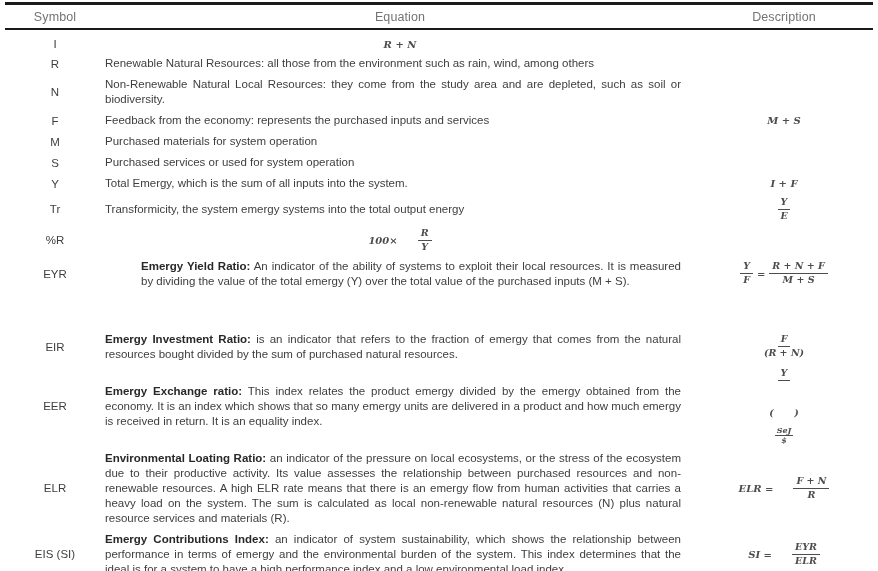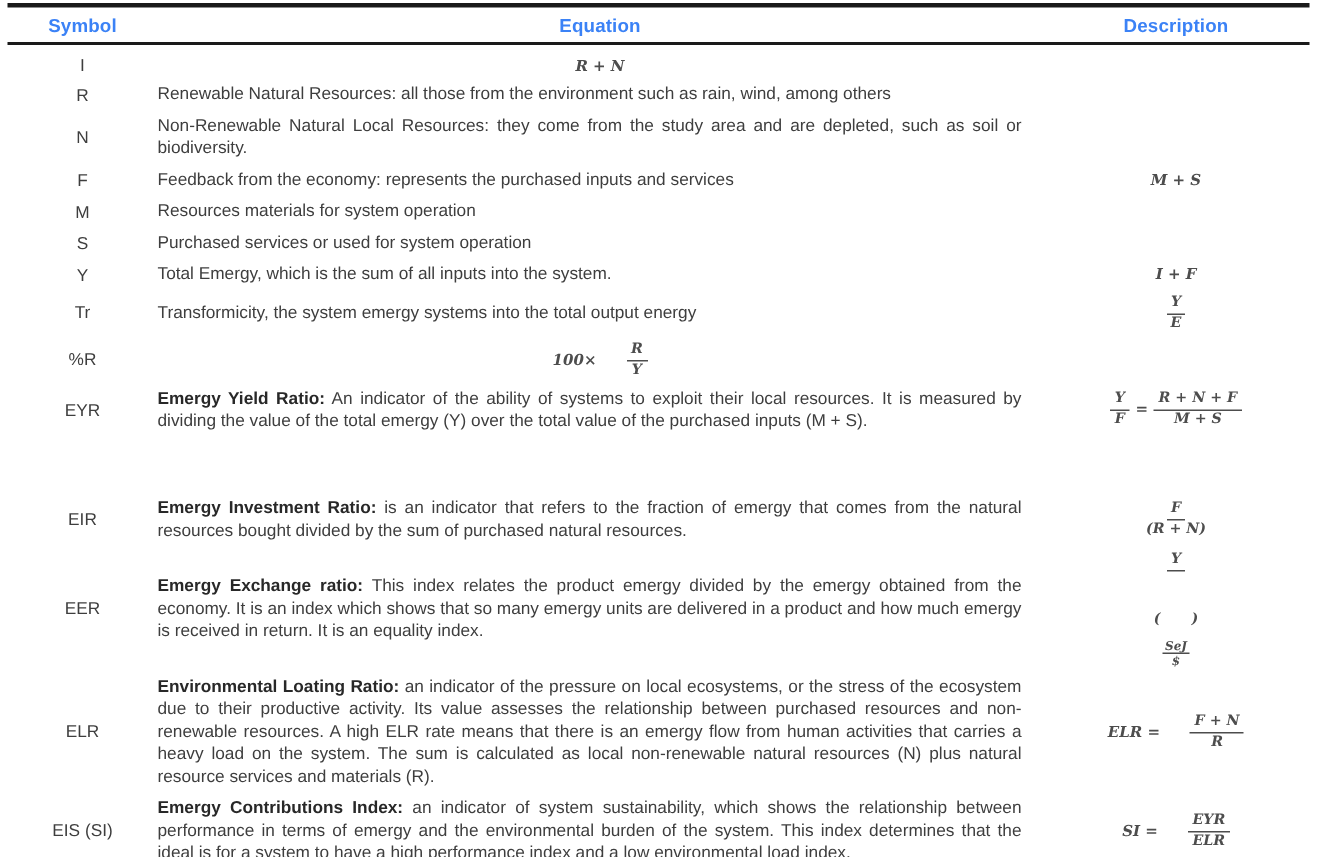--- a/index.html
+++ b/index.html
@@ -12,42 +12,42 @@
     position:absolute;left:5px;top:2px;width:868px;
     border-top:3px solid #1a1a1a;
     border-bottom:2px solid #1a1a1a;
   }
   .thead{
     display:grid;grid-template-columns:100px 1fr 178px;
     border-bottom:2px solid #1a1a1a;
     padding:5px 0 4px 0;
   }
   .th{
-    font-size:12.5px;font-weight:700;color:#3b82f6;text-align:center;
+    font-size:12.5px;font-weight:400;color:#737373;text-align:center;
     letter-spacing:0.1px;
   }
   .row{
     display:grid;grid-template-columns:100px 1fr 178px;
     align-items:center;
     padding:3px 0;
   }
   .cell-symbol{
     text-align:center;font-size:11.5px;color:#3e3e3e;
   }
   .cell-desc{
     font-size:11.5px;line-height:15px;color:#3e3e3e;
     text-align:justify;padding-right:14px;
   }
   .cell-desc .bold{font-weight:700;color:#282828;}
   .cell-eq{
     display:flex;justify-content:center;align-items:center;
   }
   
   .row:nth-child(10){padding-bottom:40px;}
-  .row:nth-child(10) .cell-desc{align-self:start;}
+  .row:nth-child(10) .cell-desc{align-self:start;margin-left:36px;}
   
   .row:nth-child(1){padding-top:8px;}
   
   .eq{
     display:inline-flex;align-items:center;
     font-family:"DejaVu Serif", serif;font-style:italic;
     font-size:10px;color:#4d4d4d;white-space:nowrap;font-weight:bold;
   }
   .eq-prefix{margin-right:20px;}
   .eq-mid{margin:0 4px;}
@@ -93,21 +93,21 @@
         <div class="cell-symbol">F</div>
         <div class="cell-desc"><span>Feedback from the economy: represents the purchased inputs and services</span></div>
         <div class="cell-eq">
           <span class="eq">
             <span>M + S</span>
           </span>
         </div>
       </div>
       <div class="row">
         <div class="cell-symbol">M</div>
-        <div class="cell-desc"><span>Resources materials for system operation</span></div>
+        <div class="cell-desc"><span>Purchased materials for system operation</span></div>
         <div class="cell-eq"></div>
       </div>
       <div class="row">
         <div class="cell-symbol">S</div>
         <div class="cell-desc"><span>Purchased services or used for system operation</span></div>
         <div class="cell-eq"></div>
       </div>
       <div class="row">
         <div class="cell-symbol">Y</div>
         <div class="cell-desc"><span>Total Emergy, which is the sum of all inputs into the system.</span></div>

